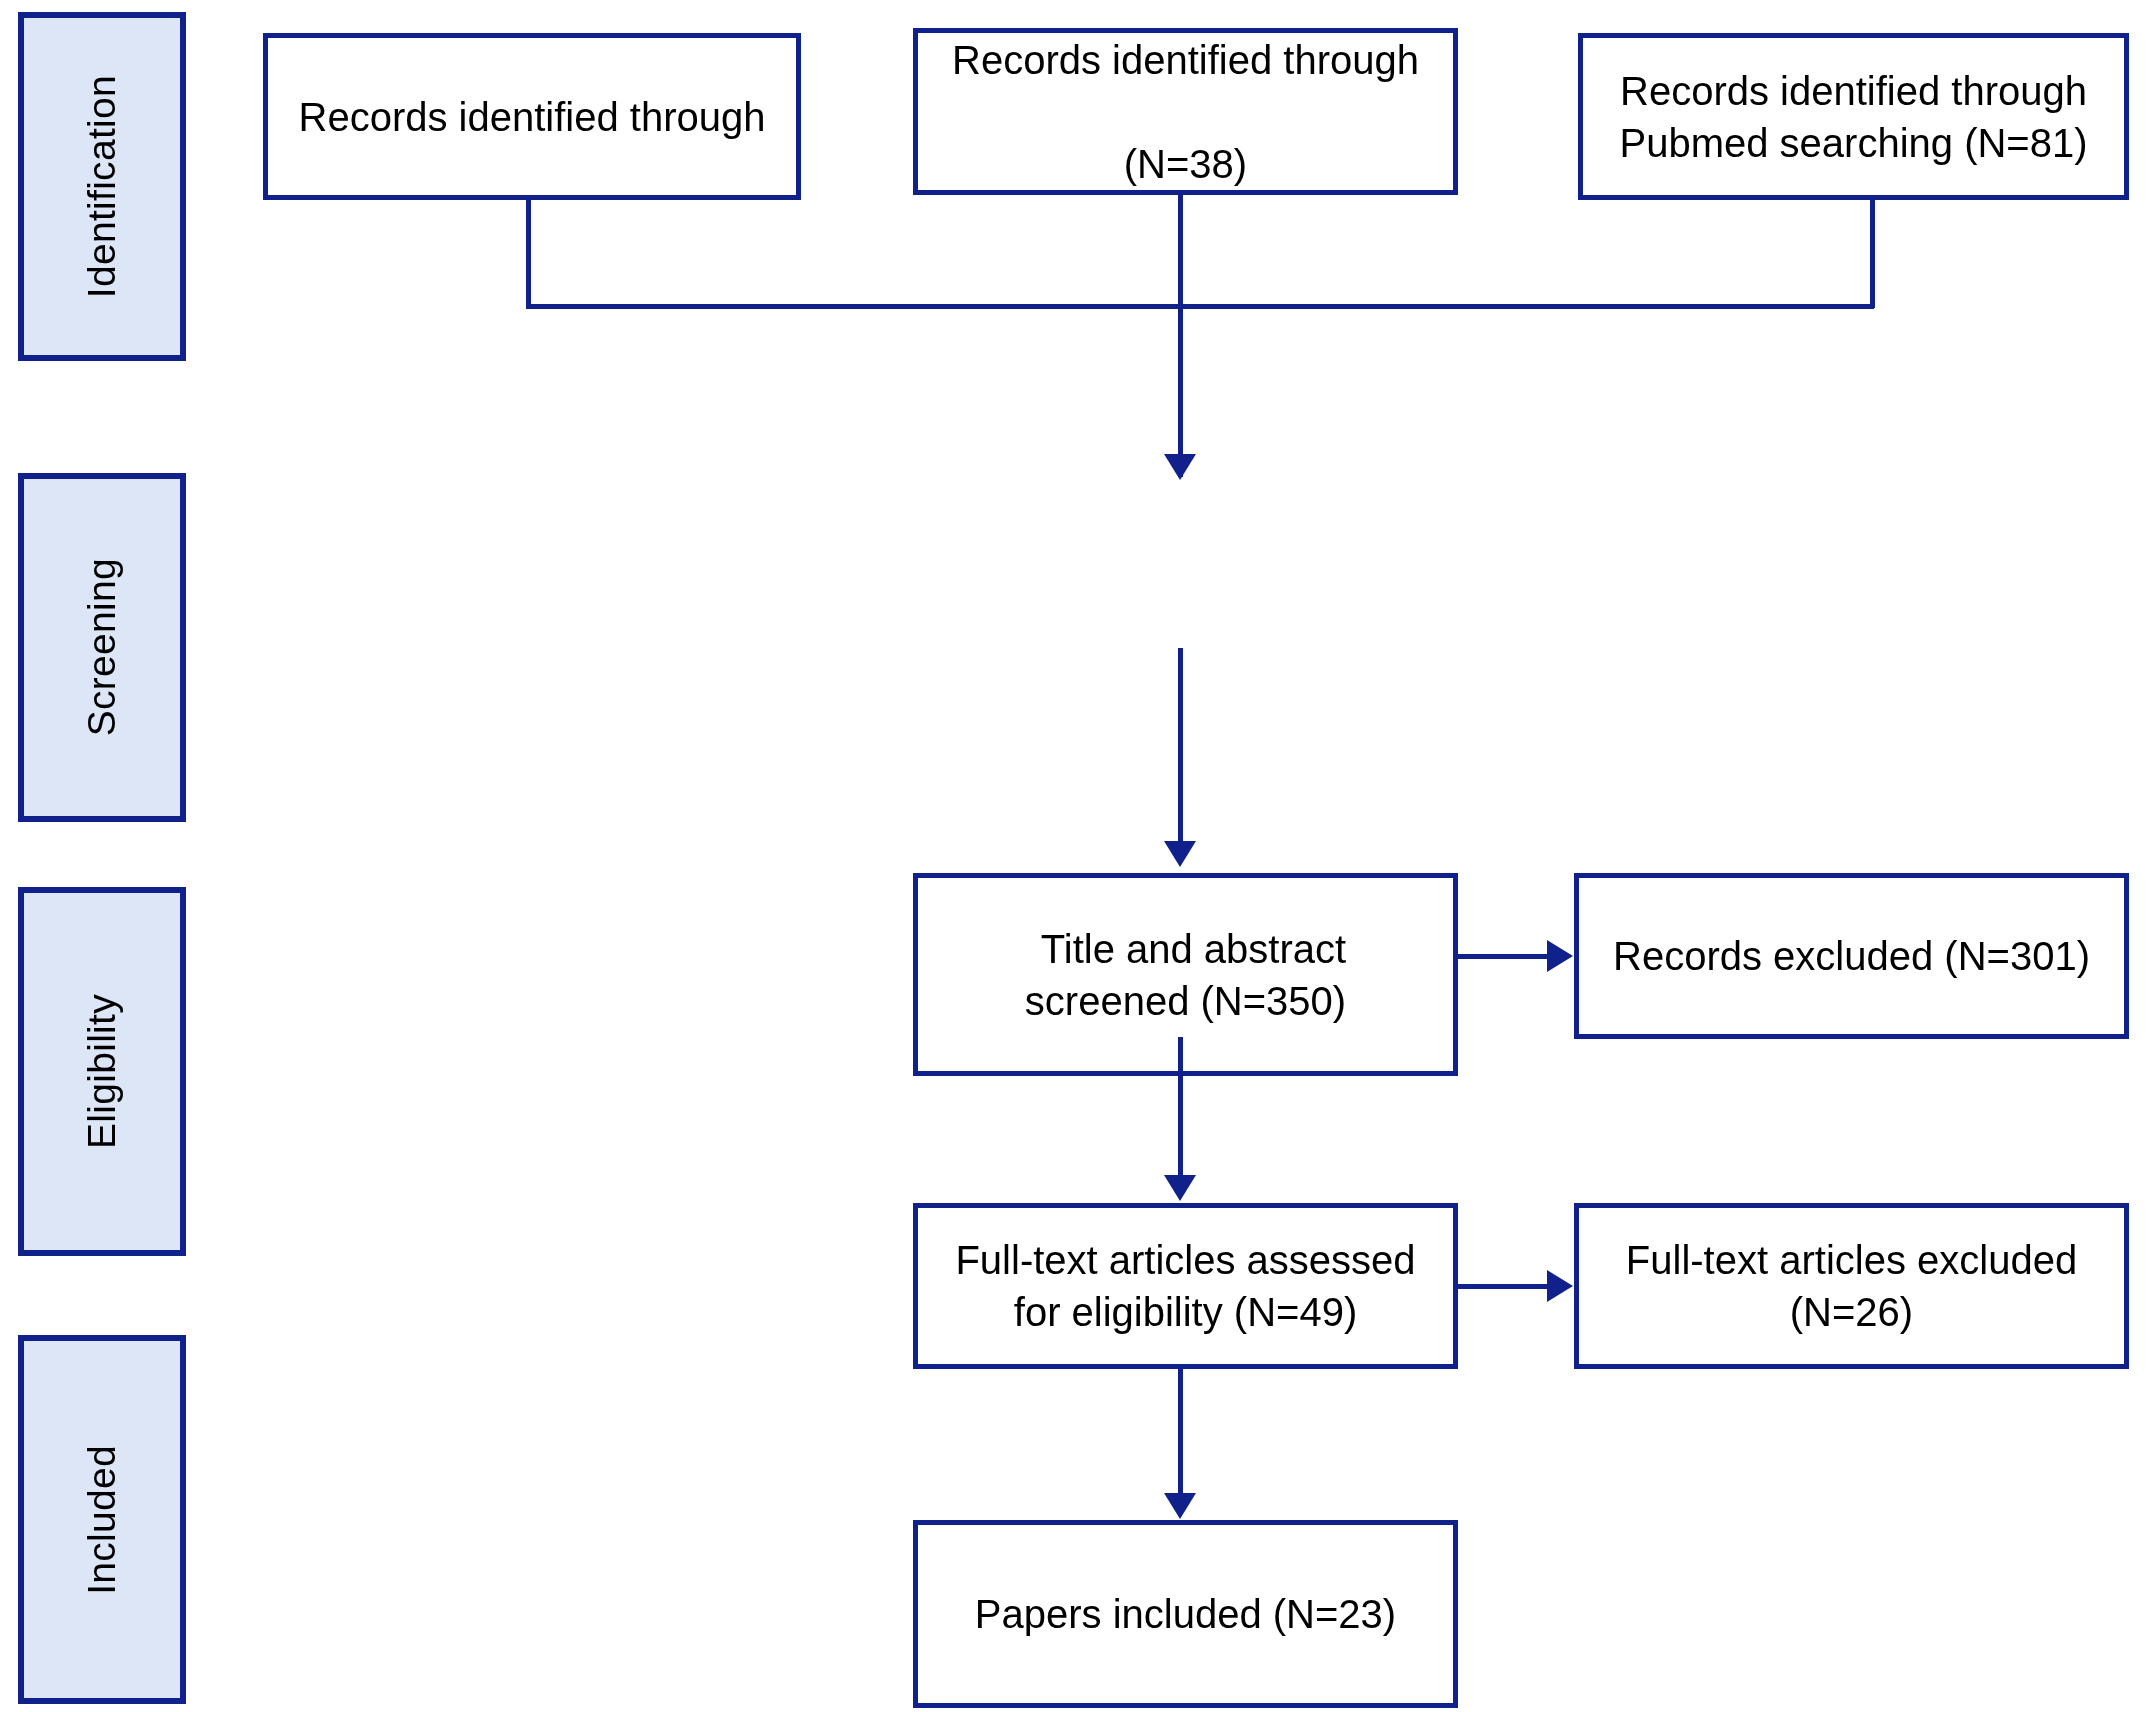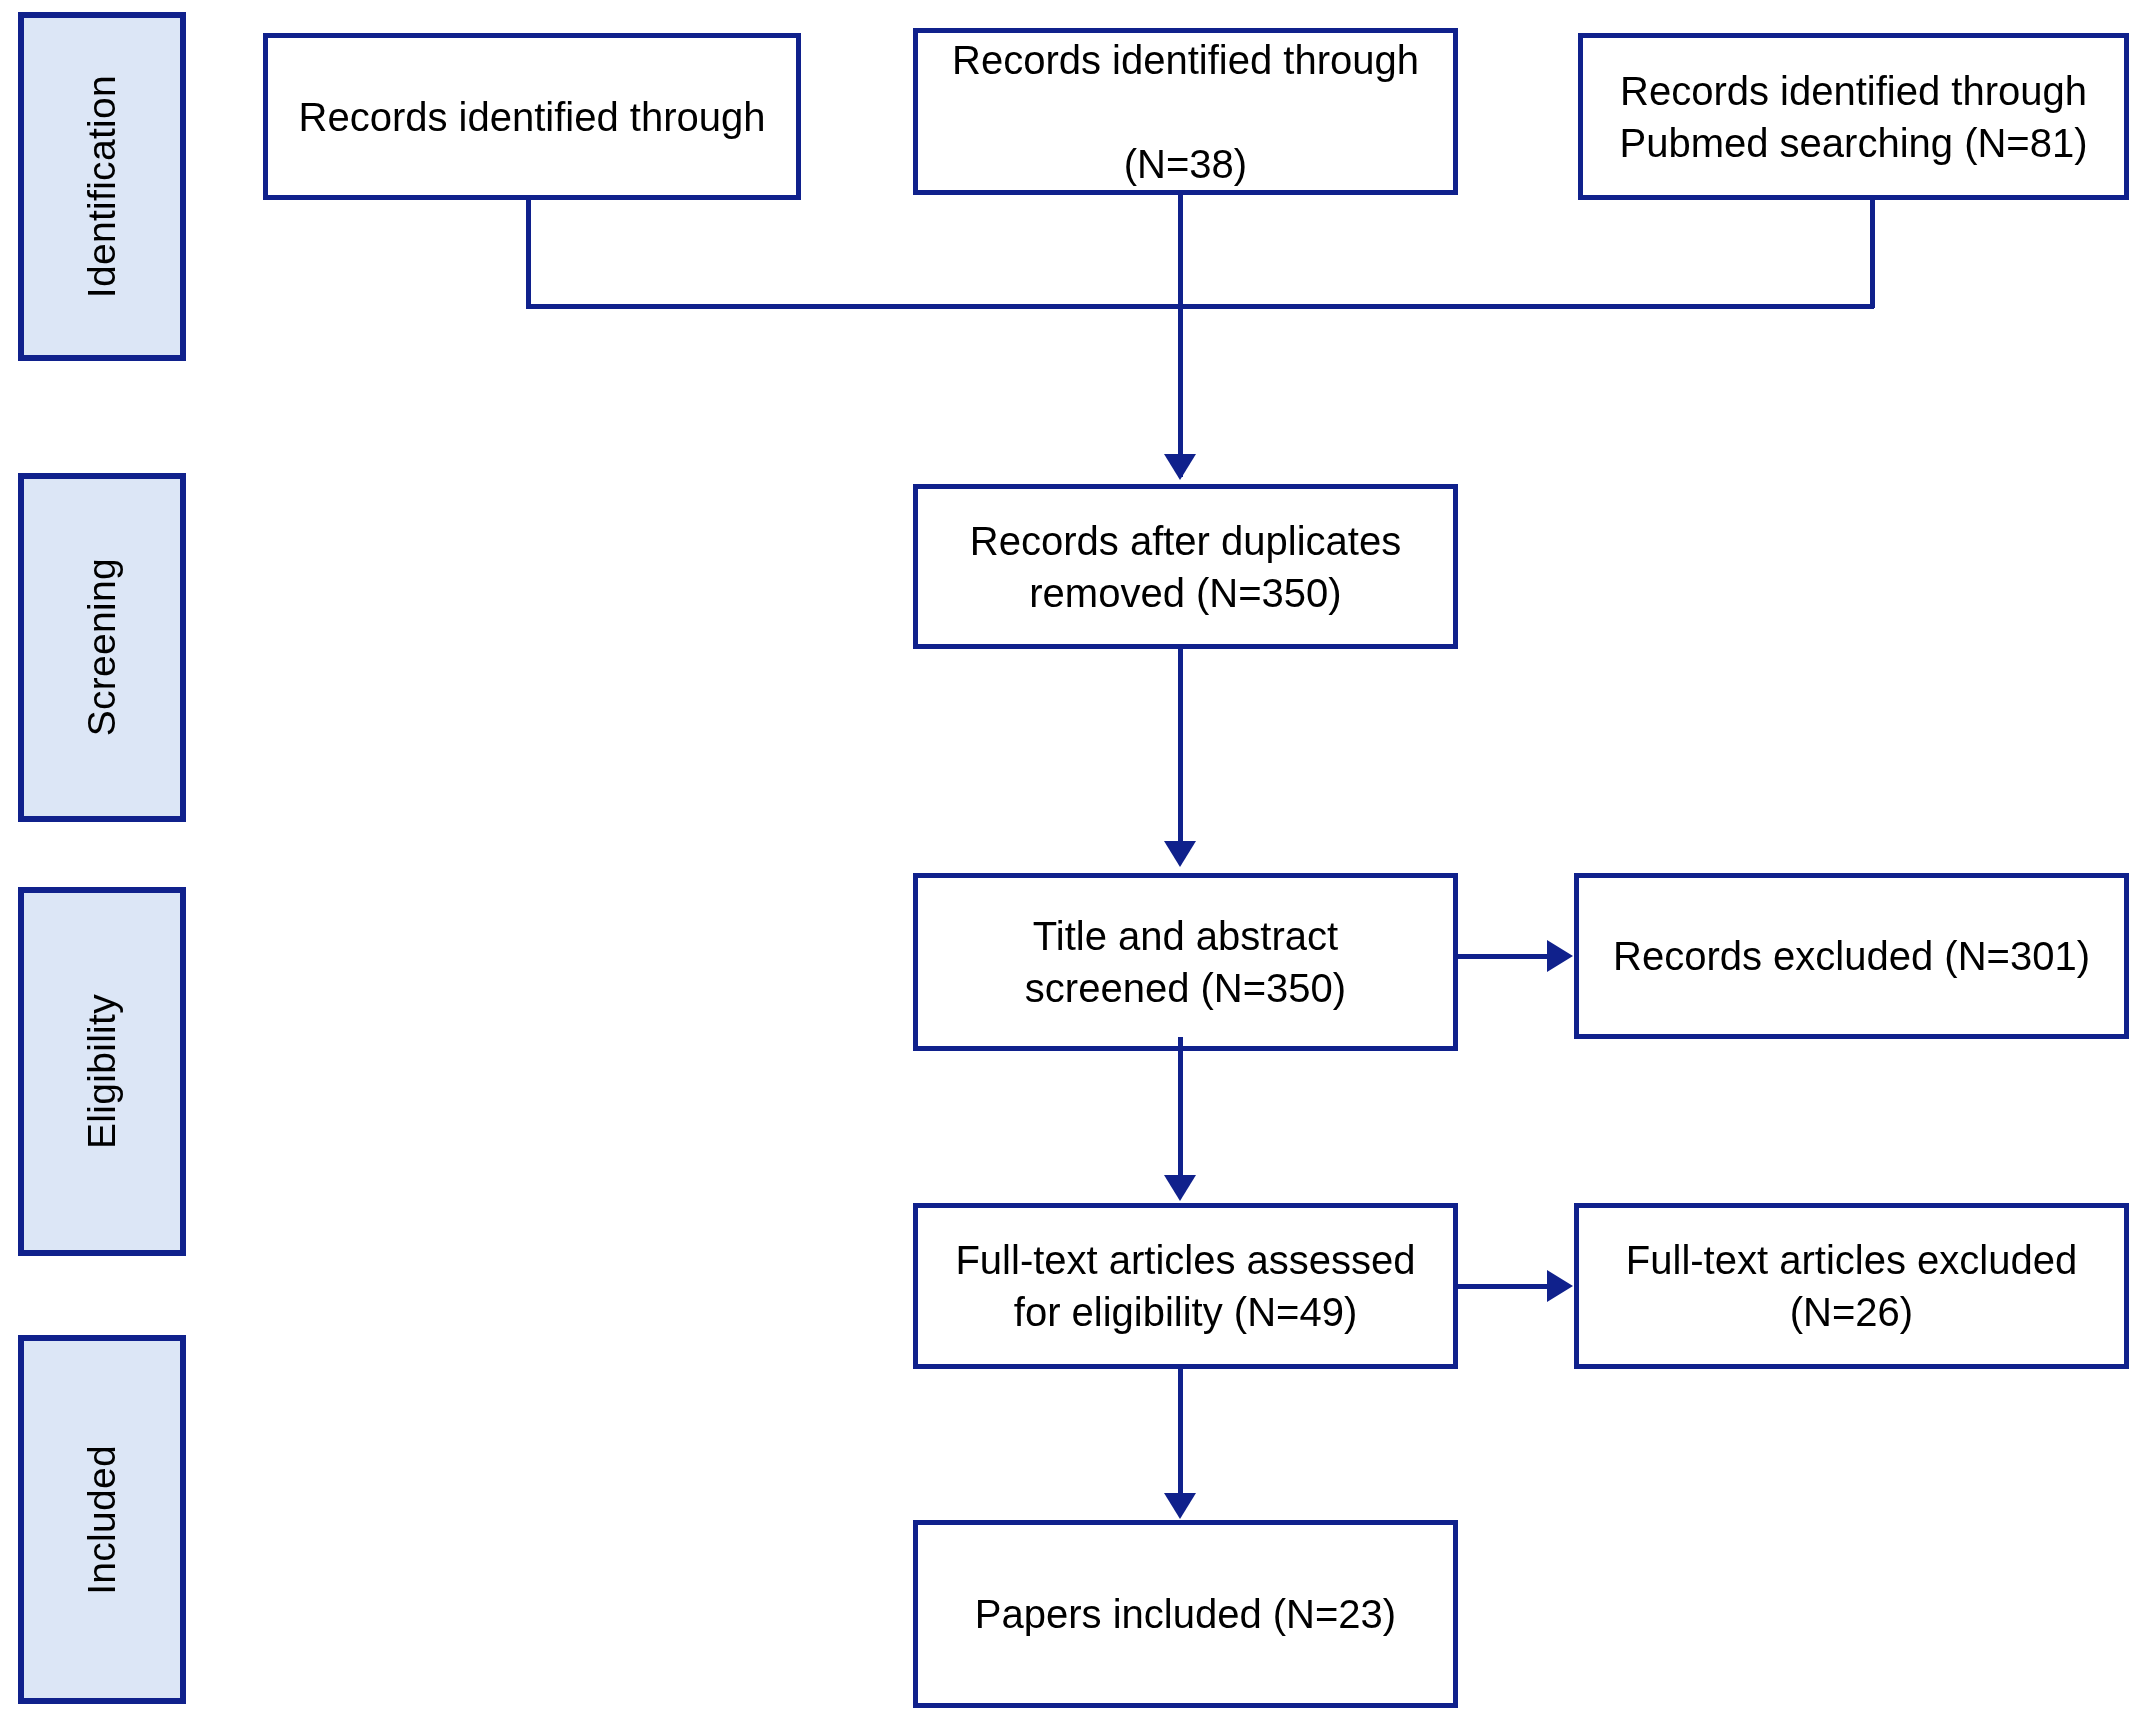--- a/index.html
+++ b/index.html
@@ -130,31 +130,25 @@
   <div class="vline" style="left:526px; top:197px; height:111px;"></div>
 
   <div class="vline" style="left:1870px; top:197px; height:111px;"></div>
 
   <div class="hline" style="left:526px; top:304px; width:1348px;"></div>
 
   <div class="vline" style="left:1178px; top:193px; height:284px;"></div>
 
   <div class="arrow-down" style="left:1164px; top:454px;"></div>
 
-  <div class="flow-box" style="left:913px; top:484px; width:545px; height:165px;">
-    <div class="flow-label">
-      <span>Records after duplicates</span><br>
-      <span>removed (N=350)</span>
-    </div>
-  </div>
 
   <div class="vline" style="left:1178px; top:648px; height:195px;"></div>
   <div class="arrow-down" style="left:1164px; top:841px;"></div>
 
-  <div class="flow-box" style="left:913px; top:873px; width:545px; height:178px;">
+  <div class="flow-box" style="left:913px; top:873px; width:545px; height:203px;text-align:right;">
     <div class="flow-label">
       <span>Title and abstract</span><br>
       <span>screened (N=350)</span>
     </div>
   </div>
 
   <div class="hline" style="left:1458px; top:954px; width:90px;"></div>
   <div class="arrow-right" style="left:1547px; top:940px;"></div>
 
   <div class="flow-box" style="left:1574px; top:873px; width:555px; height:166px;text-align:center;">

